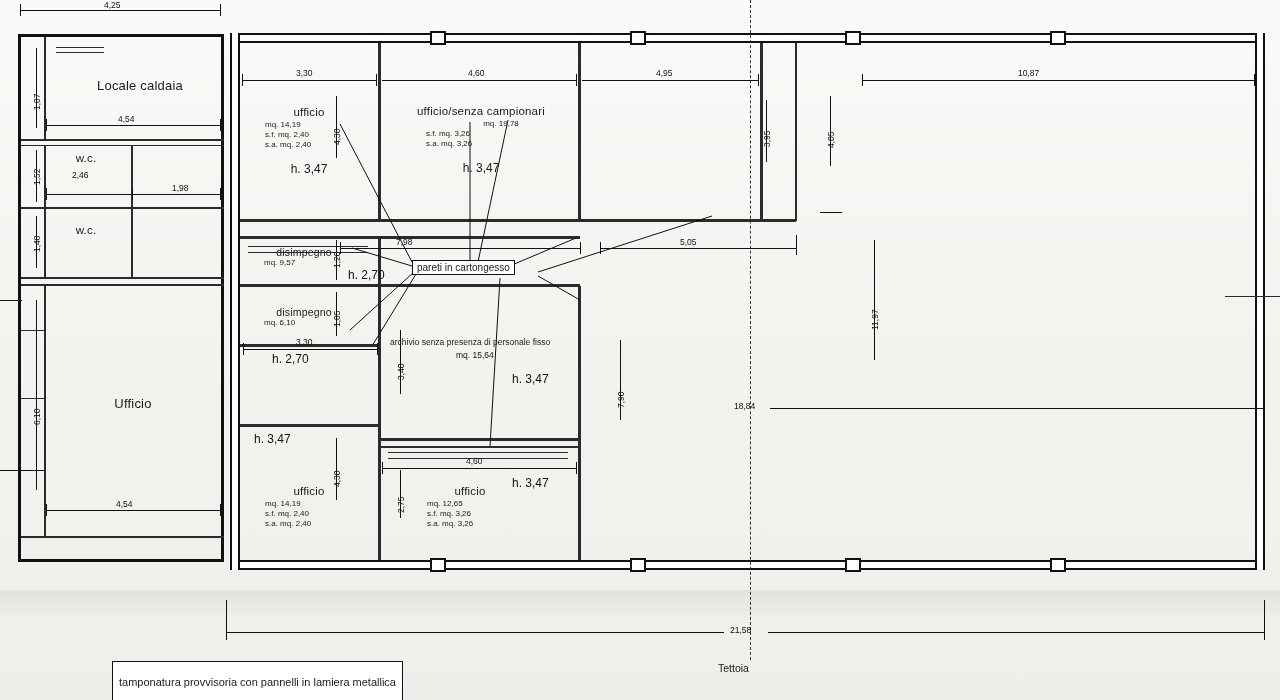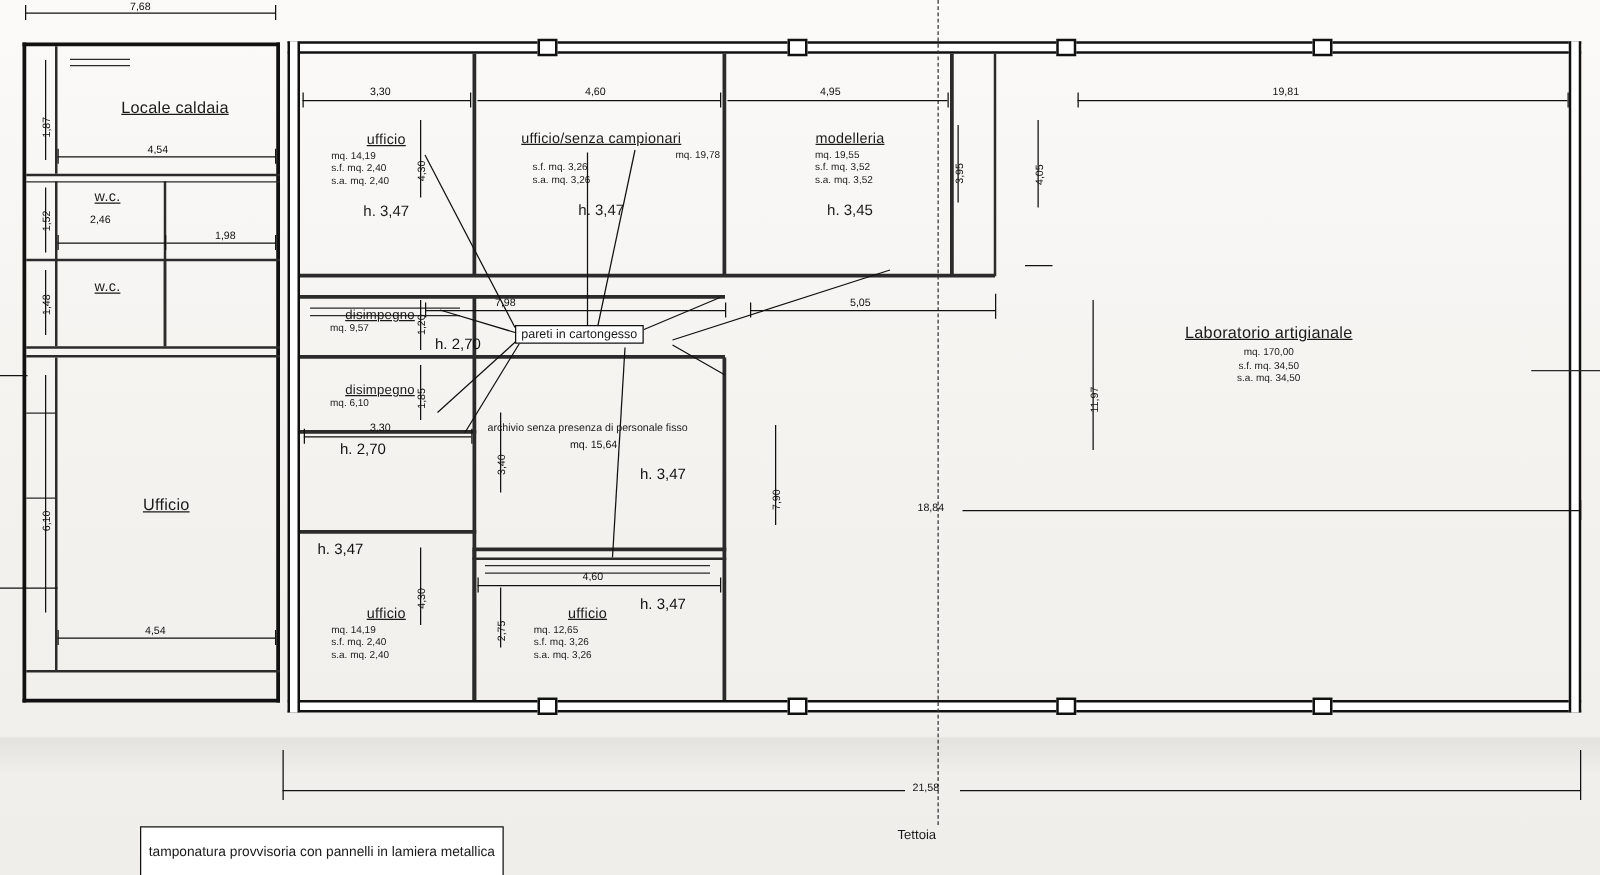--- a/index.html
+++ b/index.html
@@ -53,21 +53,20 @@
   }
   .room-label {
     position: absolute;
     text-align: center;
     line-height: 1.18;
     white-space: nowrap;
   }
   .rl-name {
     font-size: 11.5px;
     letter-spacing: .2px;
-    text-decoration: underline;
   }
   .rl-name.big {
     font-size: 13px;
   }
   .rl-sub {
     font-size: 8px;
     line-height: 1.28;
   }
   .rl-h {
     font-size: 12px;
@@ -214,21 +213,21 @@
   <div class="thinline" style="left:388px;top:452px;width:180px;height:1px;"></div>
   <div class="thinline" style="left:388px;top:458px;width:180px;height:1px;"></div>
 
   <div class="thinline" style="left:1225px;top:296px;width:55px;height:1px;"></div>
 
   <div class="dashed-v" style="left:750px;top:0;height:660px;"></div>
 
   <div class="dimline" style="left:20px;top:10px;width:200px;"></div>
   <div class="tick" style="left:20px;top:4px;height:12px;"></div>
   <div class="tick" style="left:220px;top:4px;height:12px;"></div>
-  <div class="dim" style="left:104px;top:0px;">7,68</div>
+  <div class="dim" style="left:104px;top:0px;">4,25</div>
 
   <div class="dimline" style="left:46px;top:125px;width:174px;"></div>
   <div class="tick" style="left:46px;top:119px;height:12px;"></div>
   <div class="tick" style="left:220px;top:119px;height:12px;"></div>
   <div class="dim" style="left:118px;top:114px;">4,54</div>
 
   <div class="dimline" style="left:46px;top:194px;width:86px;"></div>
   <div class="tick" style="left:46px;top:188px;height:12px;"></div>
   <div class="tick" style="left:132px;top:188px;height:12px;"></div>
   <div class="dim" style="left:72px;top:170px;">2,46</div>
@@ -259,21 +258,21 @@
   <div class="tick" style="left:576px;top:74px;height:12px;"></div>
   <div class="dim" style="left:468px;top:68px;">4,60</div>
 
   <div class="dimline" style="left:582px;top:80px;width:176px;"></div>
   <div class="tick" style="left:758px;top:74px;height:12px;"></div>
   <div class="dim" style="left:656px;top:68px;">4,95</div>
 
   <div class="dimline" style="left:862px;top:80px;width:392px;"></div>
   <div class="tick" style="left:862px;top:74px;height:12px;"></div>
   <div class="tick" style="left:1254px;top:74px;height:12px;"></div>
-  <div class="dim" style="left:1018px;top:68px;">19,81</div>
+  <div class="dim" style="left:1018px;top:68px;">10,87</div>
 
   <div class="dimline" style="left:340px;top:248px;width:240px;"></div>
   <div class="tick" style="left:340px;top:242px;height:12px;"></div>
   <div class="tick" style="left:580px;top:242px;height:12px;"></div>
   <div class="dim" style="left:396px;top:237px;">7,98</div>
 
   <div class="dimline" style="left:600px;top:248px;width:196px;"></div>
   <div class="tick" style="left:600px;top:242px;height:12px;"></div>
   <div class="tick" style="left:796px;top:235px;height:20px;"></div>
   <div class="dim" style="left:680px;top:237px;">5,05</div>
@@ -352,33 +351,26 @@
   <div class="room-label" style="left:243px;top:106px;width:132px;">
     <div class="rl-name">ufficio</div>
     <div class="rl-sub" style="text-align:left;padding-left:22px;">mq. 14,19</div>
     <div class="rl-sub" style="text-align:left;padding-left:22px;">s.f.  mq. 2,40</div>
     <div class="rl-sub" style="text-align:left;padding-left:22px;">s.a. mq. 2,40</div>
     <div class="rl-h" style="margin-top:12px;">h. 3,47</div>
   </div>
 
   <div class="room-label" style="left:386px;top:105px;width:190px;">
     <div class="rl-name">ufficio/senza campionari</div>
-    <div class="rl-sub" style="text-align:right;padding-left:40px;">mq. 19,78</div>
+    <div class="rl-sub" style="text-align:center;padding-left:40px;">mq. 19,78</div>
     <div class="rl-sub" style="text-align:left;padding-left:40px;">s.f.  mq. 3,26</div>
     <div class="rl-sub" style="text-align:left;padding-left:40px;">s.a. mq. 3,26</div>
     <div class="rl-h" style="margin-top:12px;">h. 3,47</div>
   </div>
 
-  <div class="room-label" style="left:600px;top:105px;width:160px;">
-    <div class="rl-name">modelleria</div>
-    <div class="rl-sub" style="text-align:left;padding-left:52px;">mq. 19,55</div>
-    <div class="rl-sub" style="text-align:left;padding-left:52px;">s.f.  mq. 3,52</div>
-    <div class="rl-sub" style="text-align:left;padding-left:52px;">s.a. mq. 3,52</div>
-    <div class="rl-h" style="margin-top:12px;">h. 3,45</div>
-  </div>
 
   <div class="room-label" style="left:244px;top:246px;width:120px;">
     <div class="rl-name" style="font-size:10.5px;">disimpegno</div>
     <div class="rl-sub" style="text-align:left;padding-left:20px;">mq. 9,57</div>
   </div>
   <div class="dim" style="left:348px;top:268px;font-size:12px;">h. 2,70</div>
 
   <div class="room-label" style="left:244px;top:306px;width:120px;">
     <div class="rl-name" style="font-size:10.5px;">disimpegno</div>
     <div class="rl-sub" style="text-align:left;padding-left:20px;">mq. 6,10</div>
@@ -399,26 +391,20 @@
   </div>
 
   <div class="room-label" style="left:405px;top:485px;width:130px;">
     <div class="rl-name">ufficio</div>
     <div class="rl-sub" style="text-align:left;padding-left:22px;">mq. 12,65</div>
     <div class="rl-sub" style="text-align:left;padding-left:22px;">s.f.  mq. 3,26</div>
     <div class="rl-sub" style="text-align:left;padding-left:22px;">s.a. mq. 3,26</div>
   </div>
   <div class="dim" style="left:512px;top:476px;font-size:12px;">h. 3,47</div>
 
-  <div class="room-label" style="left:900px;top:258px;width:230px;">
-    <div class="rl-name big">Laboratorio artigianale</div>
-    <div class="rl-sub" style="margin-top:4px;">mq. 170,00</div>
-    <div class="rl-sub">s.f.  mq. 34,50</div>
-    <div class="rl-sub">s.a. mq. 34,50</div>
-  </div>
 
   <svg class="leaders" viewBox="0 0 1280 700">
     <g stroke="#111" stroke-width="1" fill="none">
       <line x1="412" y1="262" x2="340" y2="124"></line>
       <line x1="412" y1="266" x2="352" y2="248"></line>
       <line x1="414" y1="272" x2="350" y2="330"></line>
       <line x1="416" y1="274" x2="372" y2="346"></line>
       <line x1="470" y1="262" x2="470" y2="122"></line>
       <line x1="478" y1="262" x2="508" y2="120"></line>
       <line x1="500" y1="270" x2="576" y2="238"></line>

